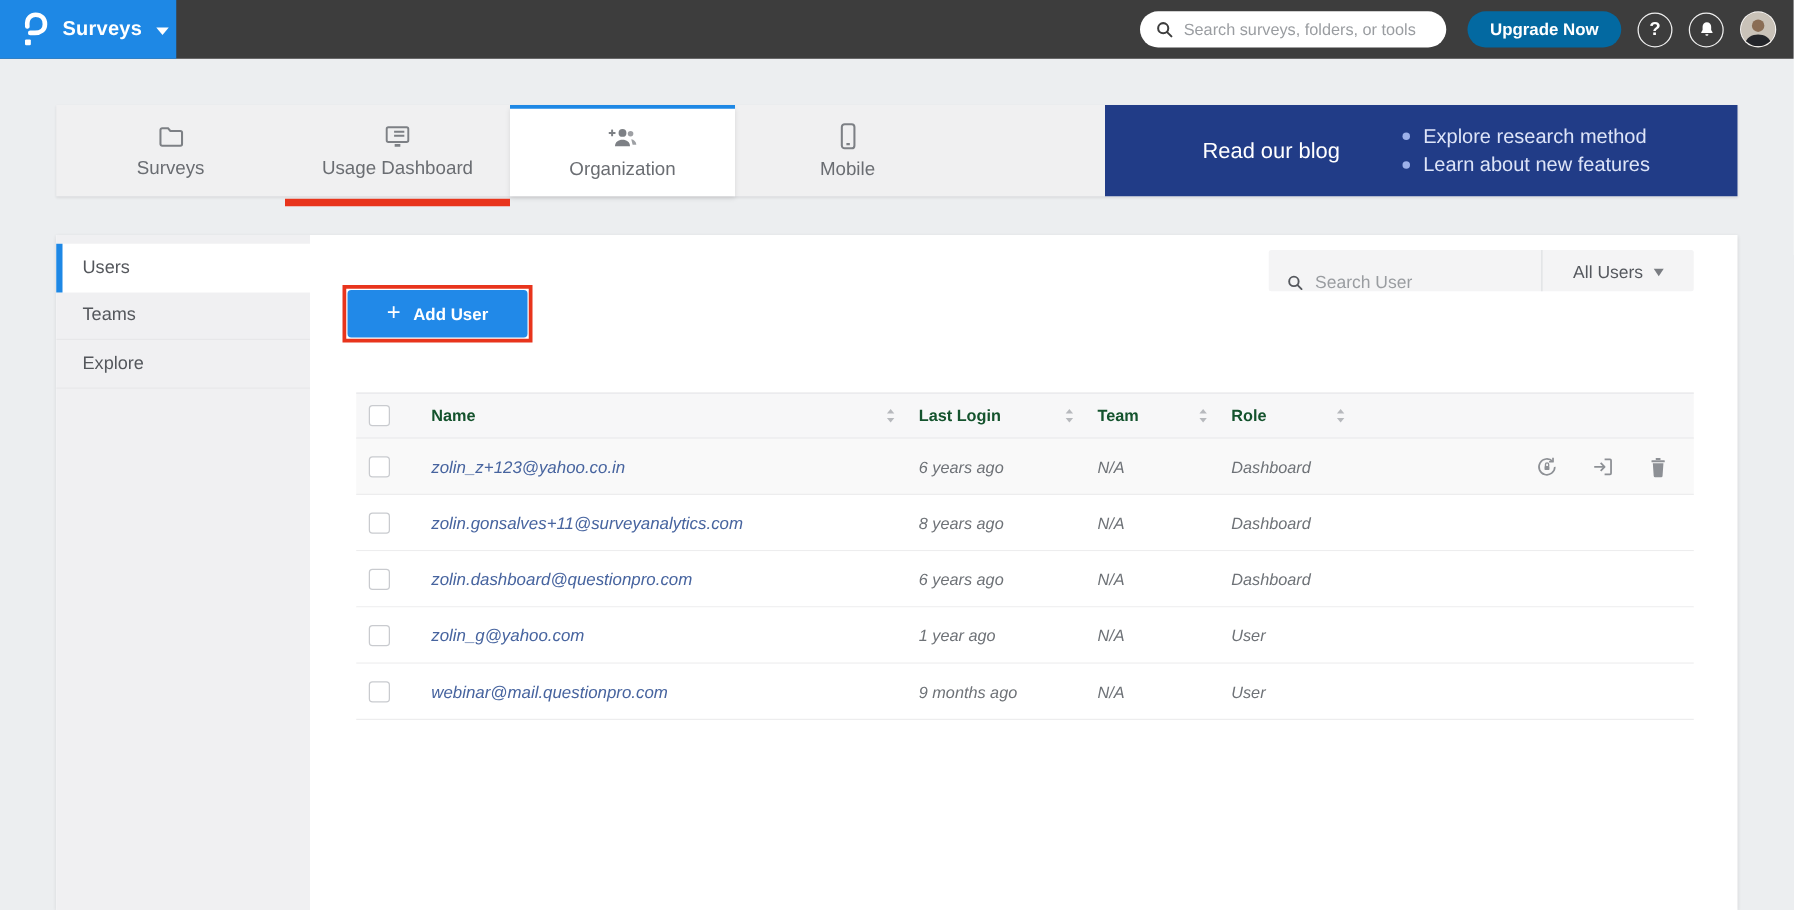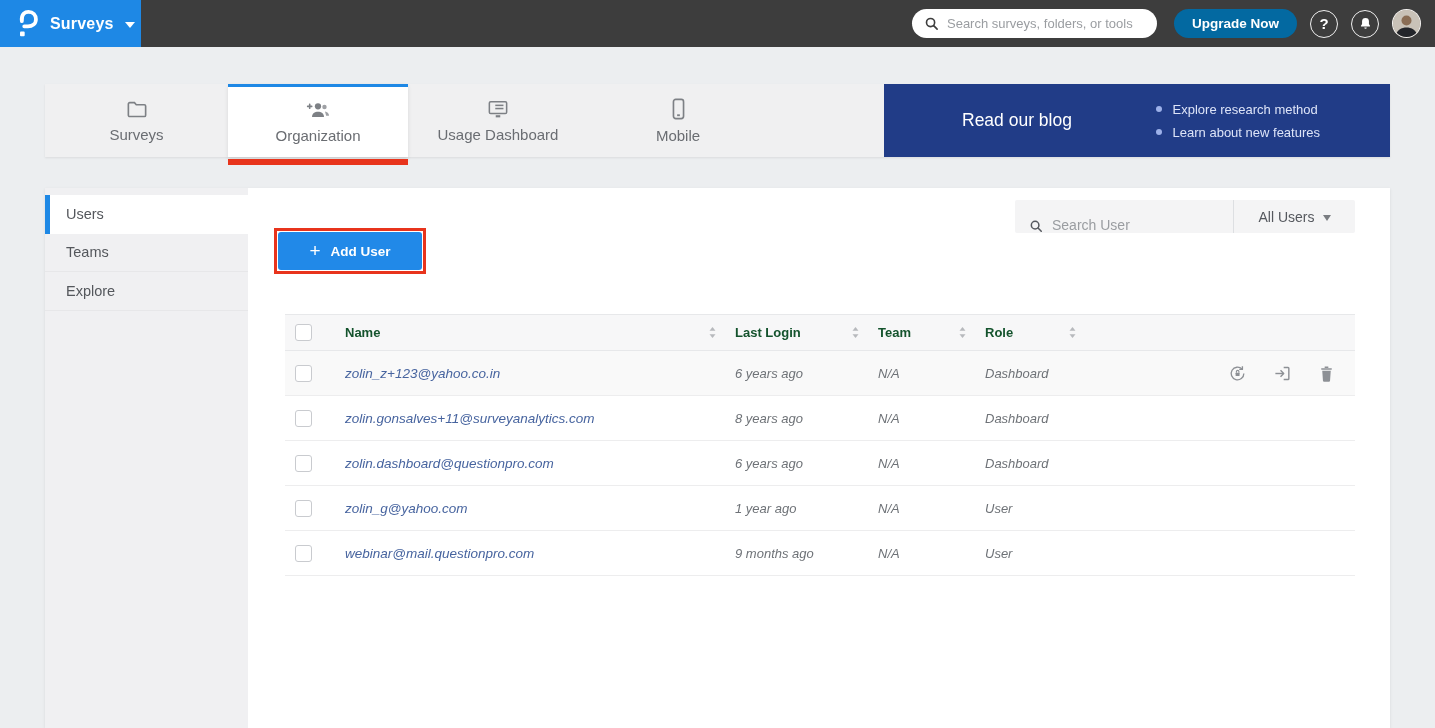--- a/index.html
+++ b/index.html
@@ -68,21 +68,21 @@
     background:#fff; border-top:3px solid #1e88e5; padding-top:0;
     box-shadow:0 2px 4px rgba(0,0,0,.10);
   }
   .blog-panel {
     margin-left:auto; width:506px; height:73px; background:#213c87;
     display:flex; align-items:center; cursor:pointer;
   }
   .blog-title { color:#fff; font-size:17.5px; margin-left:78px; }
   .blog-bullets { margin-left:auto; margin-right:70px; list-style:none; }
   .blog-bullets li {
-    color:#dde4f8; font-size:13px; line-height:23px; position:relative; padding-left:17px;
+    color:#dde4f8; font-size:16px; line-height:23px; position:relative; padding-left:17px;
   }
   .blog-bullets li::before {
     content:""; position:absolute; left:0; top:8.5px; width:6px; height:6px;
     border-radius:50%; background:#9db1ea;
   }
   .red-underline {
     position:absolute; left:228px; top:159px; width:180px; height:6px;
     background:#e8341c; z-index:5;
   }
 
@@ -203,48 +203,48 @@
 
 <div class="tabs-card">
   <div class="tab">
     <span class="t-icon">
       <svg width="22" height="20" viewBox="0 0 24 22" fill="none" stroke="currentColor" stroke-width="1.8">
         <path d="M2.5 5.5a1.5 1.5 0 0 1 1.5-1.5h5.2l2 2.3H20a1.5 1.5 0 0 1 1.5 1.5v10a1.5 1.5 0 0 1-1.5 1.5H4a1.5 1.5 0 0 1-1.5-1.5z"></path>
       </svg>
     </span>
     <span>Surveys</span>
   </div>
+  <div class="tab">
+    <span class="t-icon">
+      <svg width="22" height="20" viewBox="0 0 24 22" fill="none" stroke="currentColor" stroke-width="1.7">
+        <rect x="2.5" y="3" width="19" height="13" rx="1.5"></rect>
+        <line x1="6" y1="7" x2="6.01" y2="7" stroke-width="2.2"></line>
+          <line x1="9" y1="7" x2="18" y2="7"></line>
+        <line x1="6" y1="10.5" x2="6.01" y2="10.5" stroke-width="2.2"></line>
+          <line x1="9" y1="10.5" x2="18" y2="10.5"></line>
+        <line x1="9.5" y1="19" x2="14.5" y2="19" stroke-width="2.4"></line>
+      </svg>
+    </span>
+    <span>Usage Dashboard</span>
+  </div>
   <div class="tab active">
     <span class="t-icon">
       <svg width="24" height="20" viewBox="0 0 26 20" fill="currentColor">
         <circle cx="13" cy="6" r="3.4"></circle>
         <path d="M6.5 17.5c0-3.6 2.9-5.6 6.5-5.6s6.5 2 6.5 5.6z"></path>
         <circle cx="20" cy="6.8" r="2.4" opacity=".75"></circle>
         <path d="M20.6 11.6c2.3.4 4.2 1.9 4.4 4.6h-3.2" opacity=".75"></path>
         <rect x="1" y="5.2" width="6" height="1.7" rx=".5"></rect>
         <rect x="3.15" y="3" width="1.7" height="6" rx=".5"></rect>
       </svg>
     </span>
     <span>Organization</span>
   </div>
   <div class="tab">
     <span class="t-icon">
-      <svg width="22" height="20" viewBox="0 0 24 22" fill="none" stroke="currentColor" stroke-width="1.7">
-        <rect x="2.5" y="3" width="19" height="13" rx="1.5"></rect>
-        <line x1="6" y1="7" x2="6.01" y2="7" stroke-width="2.2"></line>
-          <line x1="9" y1="7" x2="18" y2="7"></line>
-        <line x1="6" y1="10.5" x2="6.01" y2="10.5" stroke-width="2.2"></line>
-          <line x1="9" y1="10.5" x2="18" y2="10.5"></line>
-        <line x1="9.5" y1="19" x2="14.5" y2="19" stroke-width="2.4"></line>
-      </svg>
-    </span>
-    <span>Usage Dashboard</span>
-  </div>
-  <div class="tab">
-    <span class="t-icon">
       <svg width="15" height="22" viewBox="0 0 16 24" fill="none" stroke="currentColor" stroke-width="1.8">
         <rect x="2.5" y="1.5" width="11" height="21" rx="2.5"></rect>
         <line x1="6.5" y1="18.8" x2="9.5" y2="18.8" stroke-width="2"></line>
       </svg>
     </span>
     <span>Mobile</span>
   </div>
   <div class="blog-panel">
     <span class="blog-title">Read our blog</span>
     <ul class="blog-bullets">

